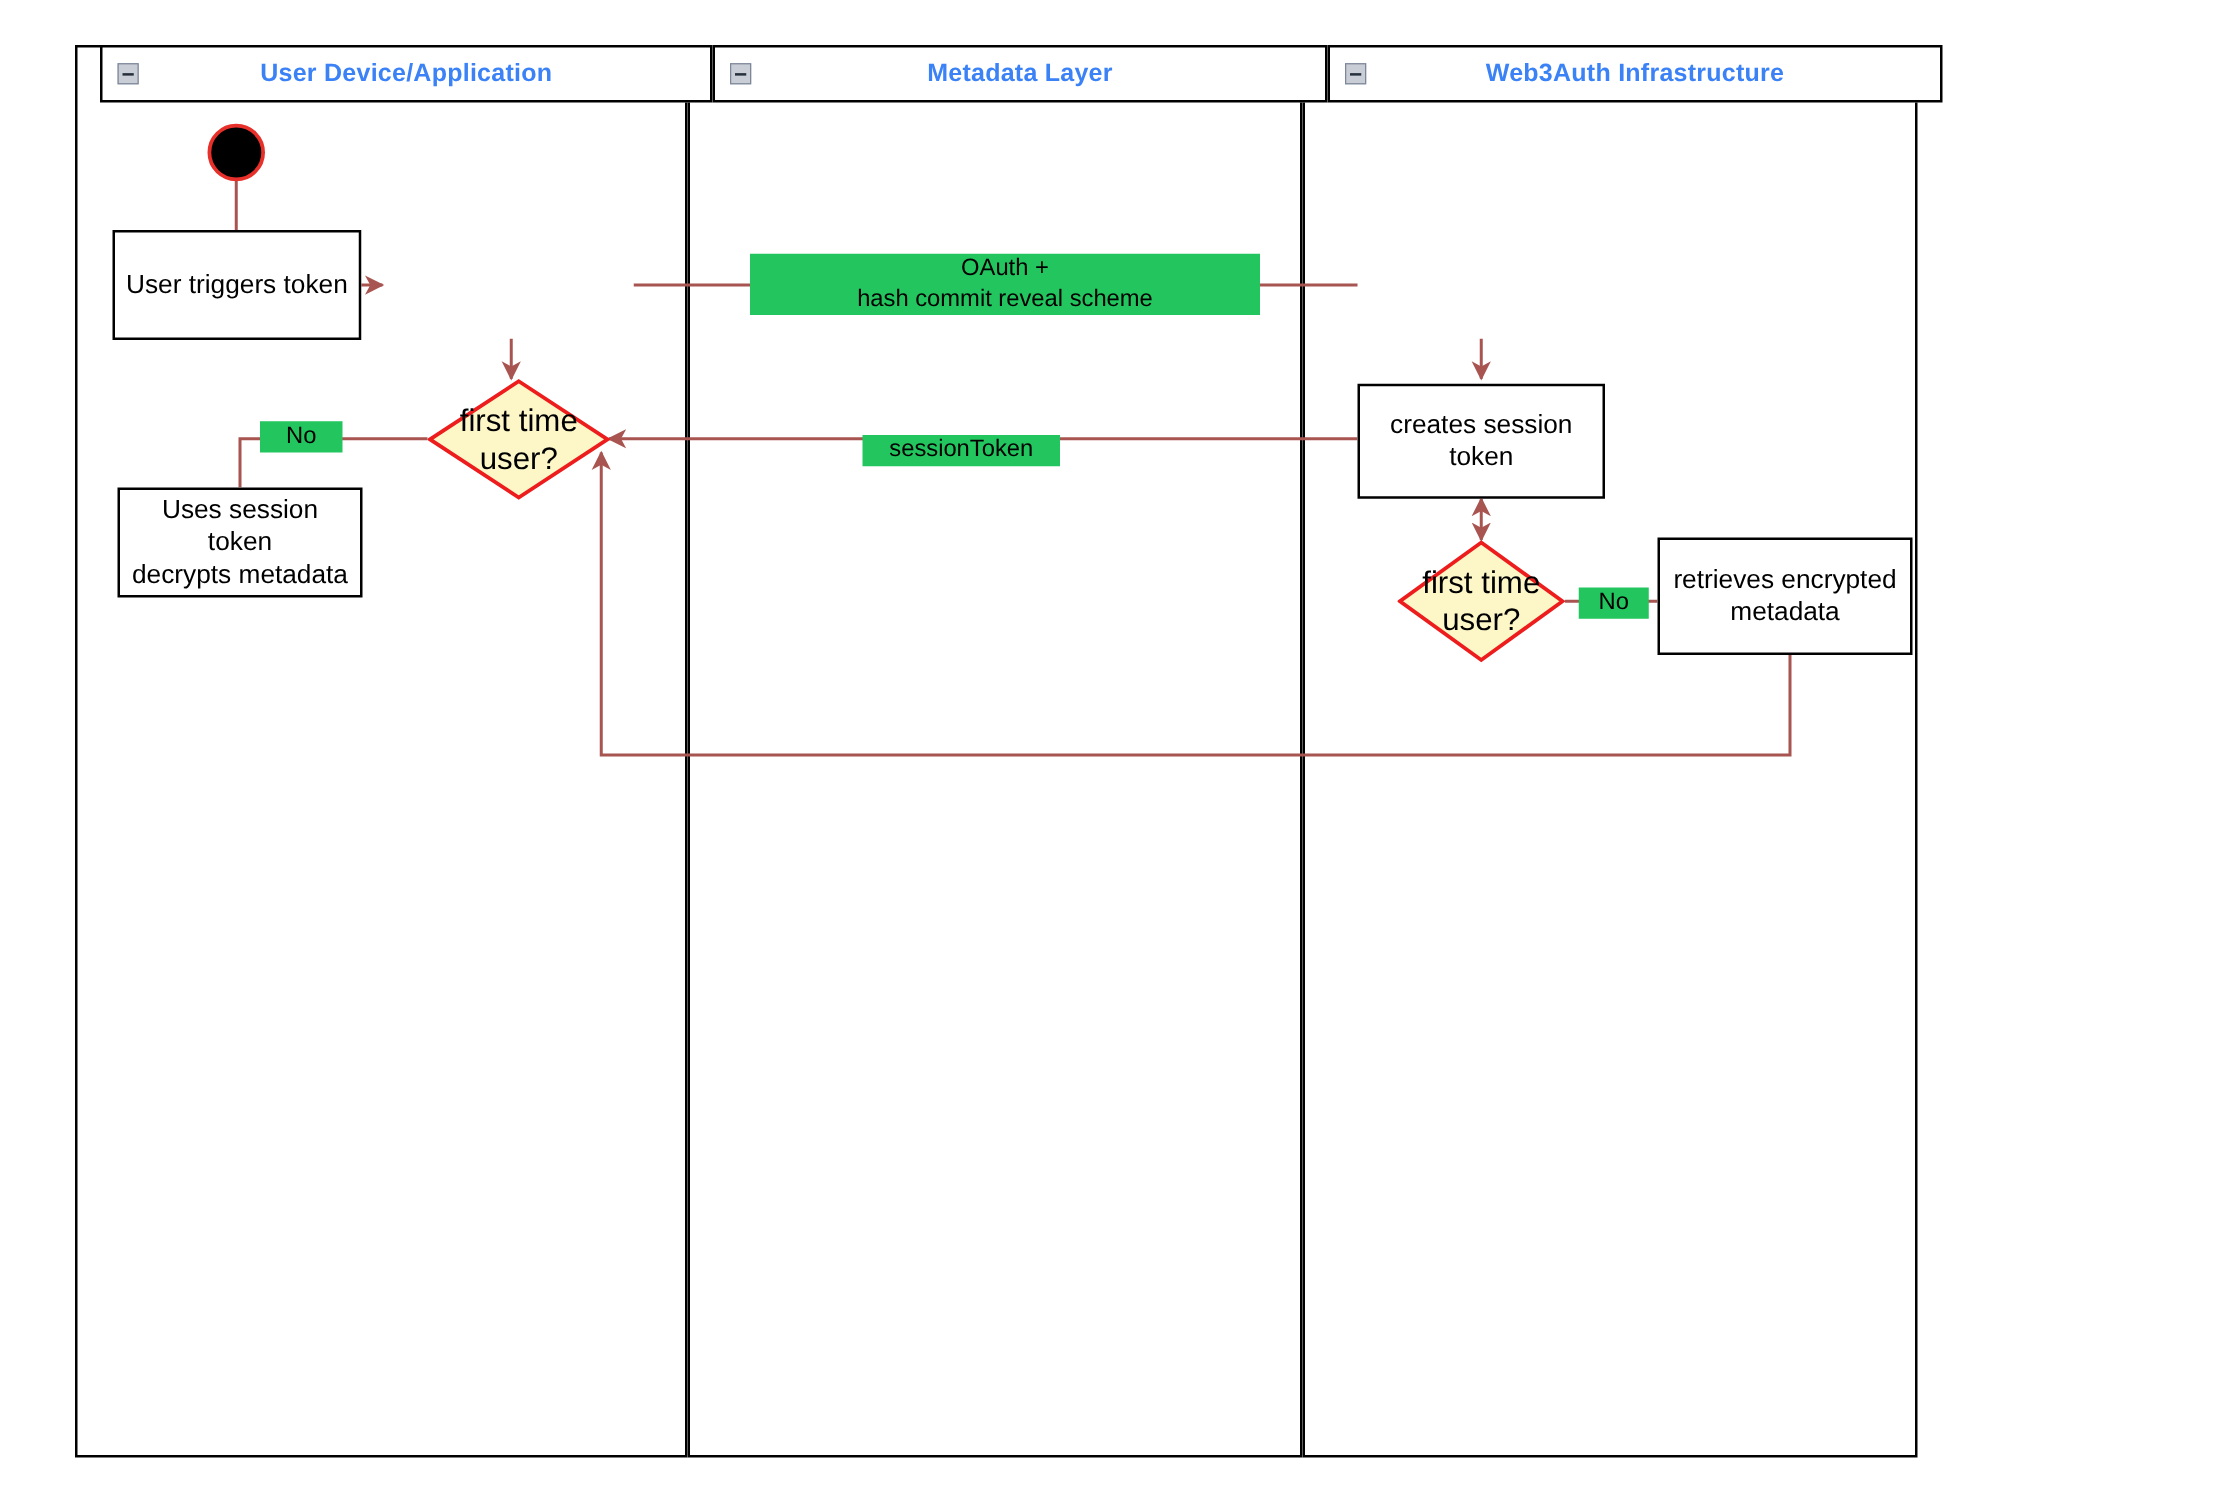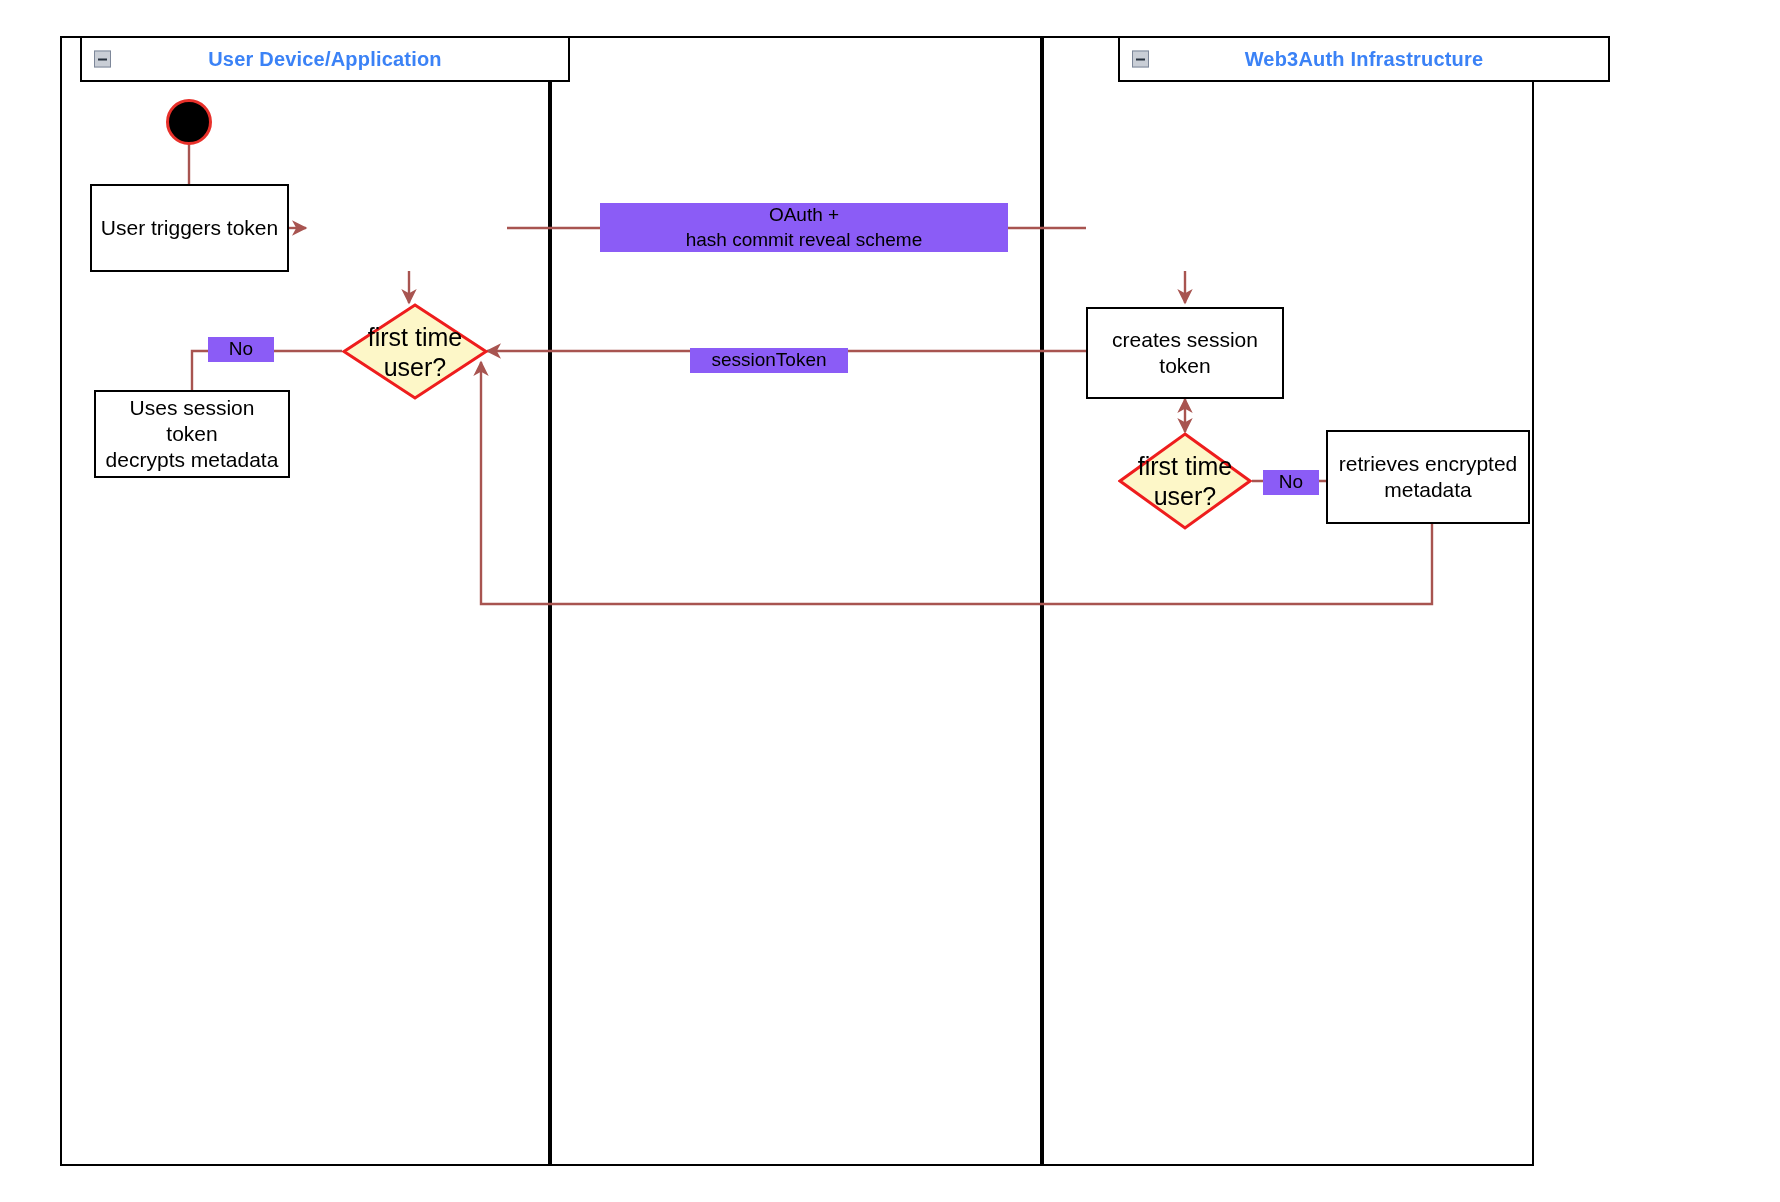--- a/index.html
+++ b/index.html
@@ -118,38 +118,42 @@
     height: 1202px;
     pointer-events: none;
   }
   .edge-label {
     position: absolute;
     font-size: 19px;
     line-height: 1.3;
     color: #000000;
     text-align: center;
     white-space: pre-line;
-    background: #8b5cf6;
+    background: #22c55e;
     padding: 0 4px;
   }
 </style>
 </head>
 <body>
 
 <div id="canvas">
 
   <div class="lane" style="left:60px; top:36px; width:490px; height:1130px;"></div>
   <div class="lane" style="left:550px; top:36px; width:492px; height:1130px;"></div>
   <div class="lane" style="left:1042px; top:36px; width:492px; height:1130px;"></div>
 
   <div class="lane-header" style="left:60px; top:36px; width:490px; height:46px;">
     <span class="lane-collapse"></span>
     <span>User Device/Application</span>
   </div>
-  <div class="lane-header" style="left:1098px; top:36px; width:492px; height:46px;">
+  <div class="lane-header" style="left:550px; top:36px; width:492px; height:46px;">
+    <span class="lane-collapse"></span>
+    <span>Metadata Layer</span>
+  </div>
+  <div class="lane-header" style="left:1042px; top:36px; width:492px; height:46px;">
     <span class="lane-collapse"></span>
     <span>Web3Auth Infrastructure</span>
   </div>
 
   <svg id="edges" viewBox="0 0 1780 1202" xmlns="http://www.w3.org/2000/svg">
     <defs>
       <marker id="arrow" viewBox="0 0 12 12" refX="10" refY="6" markerWidth="7" markerHeight="7" orient="auto-start-reverse">
         <path d="M 0 0.5 L 11 6 L 0 11.5 L 3 6 Z" fill="#a85450"></path>
       </marker>
       <marker id="arrow-start" viewBox="0 0 12 12" refX="10" refY="6" markerWidth="7" markerHeight="7" orient="auto-start-reverse">

